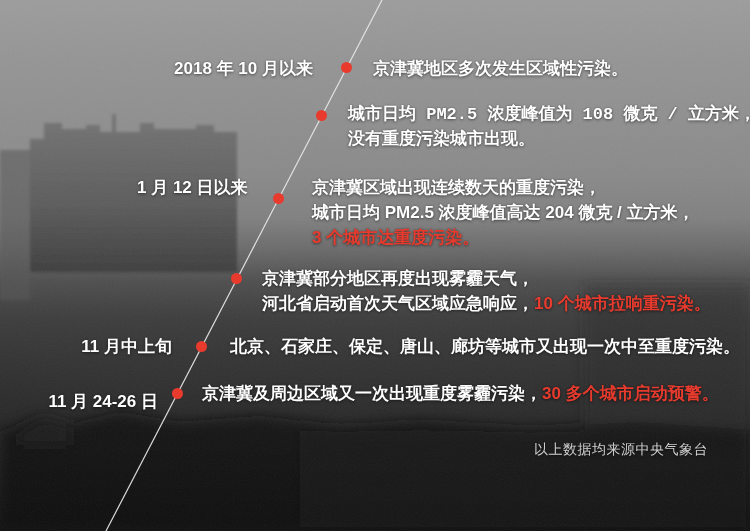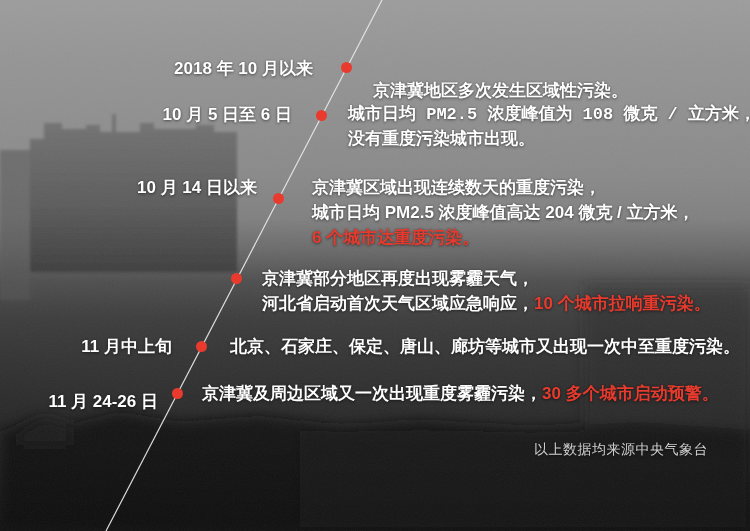--- a/index.html
+++ b/index.html
@@ -25,21 +25,21 @@
   }
   .date,.desc{
     position:absolute;z-index:5;color:var(--text-white,#ffffff);
     font-size:17px;font-weight:bold;line-height:25px;white-space:nowrap;
     text-shadow:0 1px 3px rgba(0,0,0,.45), 0 0 2px rgba(0,0,0,.25);
   }
   .date{text-align:left;}
   .date.left{text-align:left;}
   .red{color:var(--accent-red,#e83b2e);}
   
-  .d1{right:437px;top:56px;}  .t1{left:373px;top:56px;margin-top:22px;}  .p1{left:341px;top:62px;}
+  .d1{right:437px;top:56px;}  .t1{left:373px;top:56px;}  .p1{left:341px;top:62px;}
   .d2{right:458px;top:102px;} .t2{left:348px;top:102px;font-family:Liberation Mono, monospace;} .p2{left:316px;top:110px;}
   .d3{left:137px;top:175px;}  .t3{left:312px;top:175px;} .p3{left:273px;top:193px;}
   .d4{right:547px;top:266px;} .t4{left:262px;top:266px;} .p4{left:231px;top:273px;}
   .d5{right:578px;top:334px;} .t5{left:230px;top:334px;} .p5{left:196px;top:341px;}
   .d6{right:592px;top:381px;margin-top:8px;} .t6{left:202px;top:381px;} .p6{left:172px;top:388px;}
   .source{
     position:absolute;z-index:5;right:42px;top:441px;
     color:var(--source-gray,#d0d0d0);font-size:14px;font-weight:normal;
     letter-spacing:.5px;white-space:nowrap;text-shadow:0 1px 2px rgba(0,0,0,.5);
   }
@@ -93,37 +93,34 @@
   </svg>
 
   <div class="date d1">
     <div>2018 年 10 月以来</div>
   </div>
   <div class="dot p1"></div>
   <div class="desc t1">
     <div><span>京津冀地区多次发生区域性污染。</span></div>
   </div>
 
-  <div class="date d2">
-    <div>10 月 5 日至 6 日</div>
-  </div>
   <div class="dot p2"></div>
   <div class="desc t2">
     <div><span>城市日均 PM2.5 浓度峰值为 108 微克 / 立方米，</span></div>
     <div><span>没有重度污染城市出现。</span></div>
   </div>
 
   <div class="date left d3">
-    <div>10 月 14 日以来</div>
+    <div>1 月 12 日以来</div>
   </div>
   <div class="dot p3"></div>
   <div class="desc t3">
     <div><span>京津冀区域出现连续数天的重度污染，</span></div>
     <div><span>城市日均 PM2.5 浓度峰值高达 204 微克 / 立方米，</span></div>
-    <div><span class="red">6 个城市达重度污染。</span></div>
+    <div><span class="red">3 个城市达重度污染。</span></div>
   </div>
 
   <div class="dot p4"></div>
   <div class="desc t4">
     <div><span>京津冀部分地区再度出现雾霾天气，</span></div>
     <div><span>河北省启动首次天气区域应急响应，</span><span class="red">10 个城市拉响重污染。</span></div>
   </div>
 
   <div class="date d5">
     <div>11 月中上旬</div>

